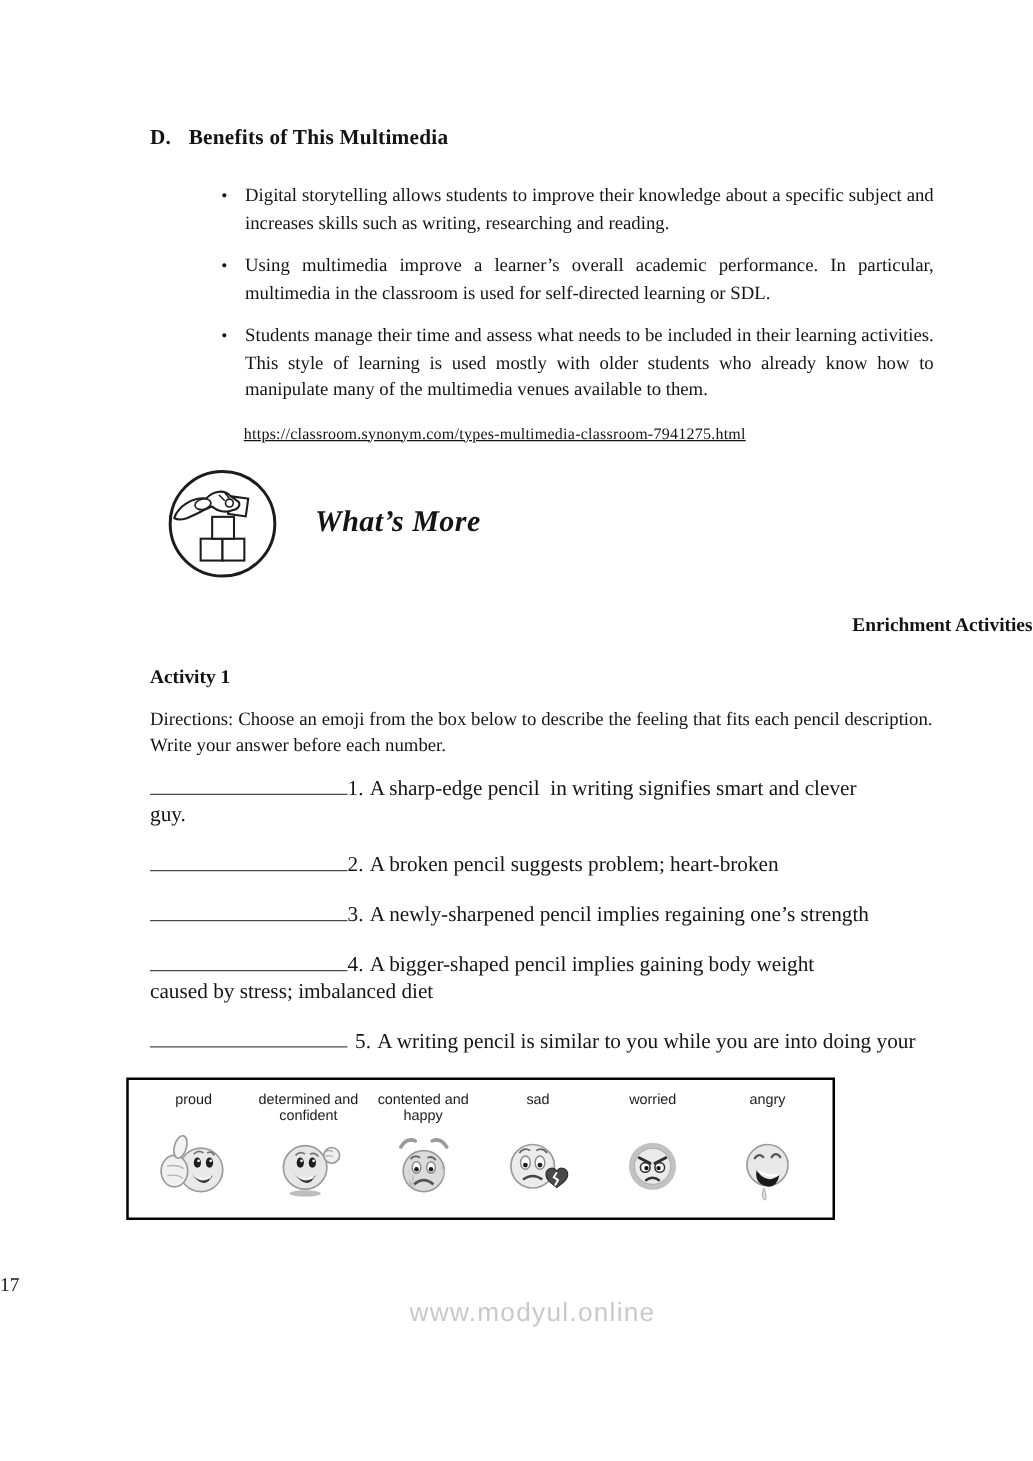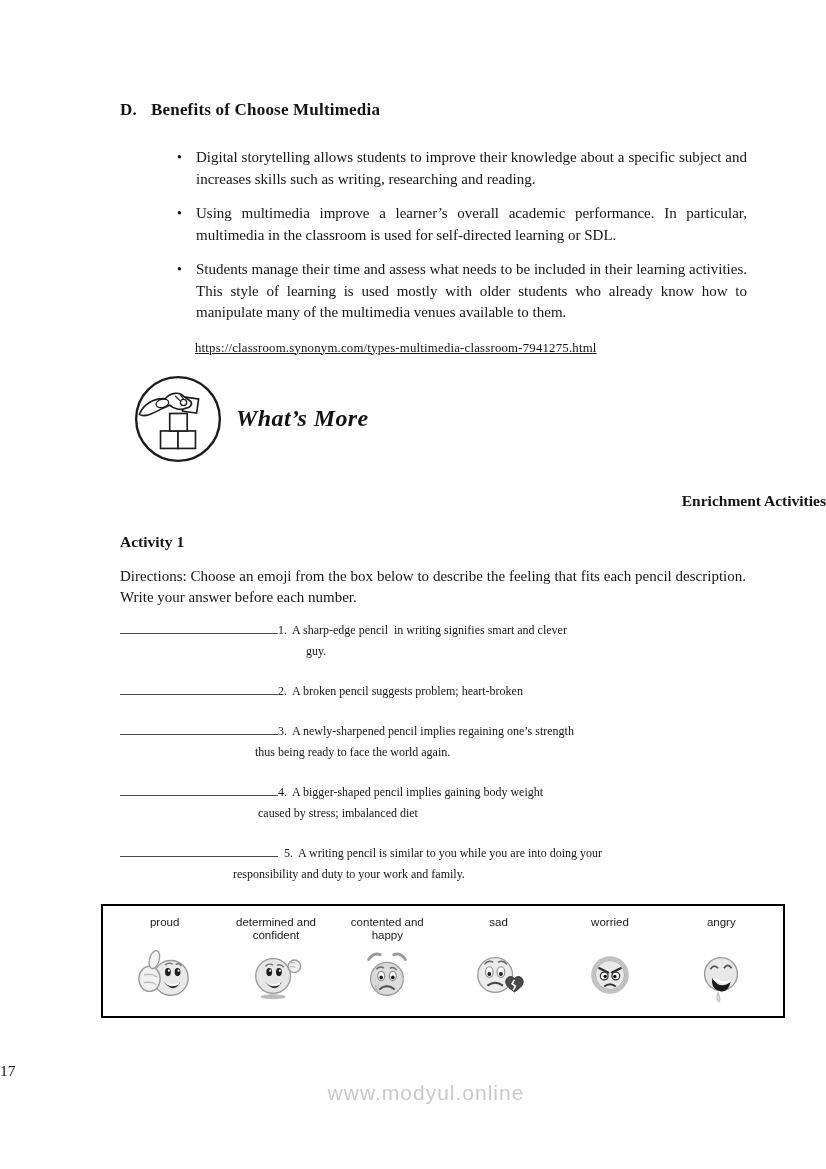--- a/index.html
+++ b/index.html
@@ -21,49 +21,49 @@
   }
   .bullet .dot { position:absolute; left:2px; top:0; font-size:14px; }
   .src-link-row { margin:14px 0 0 195px; }
   .src-link {
     font-size:12.8px; color:#141414; text-decoration:underline; letter-spacing:0.2px;
   }
   
   .whats-more { display:flex; align-items:center; margin:17px 0 0 132px; }
   .wm-icon { width:92px; height:92px; flex:0 0 auto; }
   .wm-title {
-    margin-left:12px; font-size:24px; font-weight:bold; font-style:italic;
+    margin-left:28px; font-size:24px; font-weight:bold; font-style:italic;
     letter-spacing:0.4px;
   }
   
   .enrich-heading { margin:27px 0 0 120px; font-size:15.5px; font-weight:bold;text-align:right; }
   .activity-heading { margin:23px 16px 0 120px; font-size:15.5px; font-weight:bold; }
   .directions {
     margin:15px 80px 0 120px; font-size:15px; font-weight:normal;
     line-height:21px; text-align:justify;
   }
   
   .questions { margin:12px 40px 0 120px; }
-  .q-item { margin-bottom:19px; font-size:12px; line-height:21px; }
+  .q-item { margin-bottom:19px; font-size:17px; line-height:21px; }
   .q-line1 { white-space:pre-wrap; }
   .blank {
     display:inline-block; width:158px; height:13px;
     border-bottom:1.4px solid #4a4a4a; vertical-align:baseline;
   }
   .q-num { margin-right:5px; }
   .q-item:nth-child(5) .q-num { margin-left:6px; }
   .q-line2 { white-space:pre-wrap; }
   .q-line2:empty { display:none; }
-  .q-item:nth-child(1) .q-line2 { margin-left:186px; }
+  .q-item:nth-child(1) .q-line2 { }
   .q-item:nth-child(3) .q-line2 { margin-left:135px; }
-  .q-item:nth-child(4) .q-line2 { margin-left:138px; }
+  .q-item:nth-child(4) .q-line2 { }
   .q-item:nth-child(5) .q-line2 { margin-left:113px; }
   
   .emoji-box {
-    margin:13px 0 0 101px; width:684px; height:114px;
+    margin:13px 0 0 101px; width:567px; height:114px;
     border:2px solid #000; display:flex; align-items:stretch;
     padding:10px 6px 4px 6px;
   }
   .emoji-col { flex:1 1 0; display:flex; flex-direction:column; align-items:center; }
   .emoji-label {
     font-family:"Liberation Sans", sans-serif; font-size:11.5px; color:#1a1a1a;
     text-align:center; width:86px; line-height:13.5px; min-height:28px;
     display:flex; align-items:flex-start; justify-content:center;
   }
   .emoji-art { width:58px; height:58px; margin-top:2px; }
@@ -75,21 +75,21 @@
     color:#c9c9c9; letter-spacing:1px;padding-left:26px;
   }
 </style>
 </head>
 <body>
 
 <div class="page">
 
   <div class="heading">
     <span>D.</span>
-    <span>Benefits of Choose Multimedia</span>
+    <span>Benefits of This Multimedia</span>
   </div>
 
   <div class="bullets">
     <div class="bullet">
       <span class="dot">•</span>
       <span>Digital storytelling allows students to improve their knowledge about a specific subject and increases skills such as writing, researching and reading.</span>
     </div>
     <div class="bullet">
       <span class="dot">•</span>
       <span>Using multimedia improve a learner’s overall academic performance. In particular, multimedia in the classroom is used for self-directed learning or SDL.</span>
@@ -129,29 +129,27 @@
     <div class="q-item">
       <div class="q-line1"><span class="blank"></span><span class="q-num">1.</span><span class="q-text">A sharp-edge pencil  in writing signifies smart and clever</span></div>
       <div class="q-line2">guy.</div>
     </div>
     <div class="q-item">
       <div class="q-line1"><span class="blank"></span><span class="q-num">2.</span><span class="q-text">A broken pencil suggests problem; heart-broken</span></div>
 
     </div>
     <div class="q-item">
       <div class="q-line1"><span class="blank"></span><span class="q-num">3.</span><span class="q-text">A newly-sharpened pencil implies regaining one’s strength</span></div>
-      <div class="q-line2">thus being ready to face the world again.</div>
     </div>
     <div class="q-item">
       <div class="q-line1"><span class="blank"></span><span class="q-num">4.</span><span class="q-text">A bigger-shaped pencil implies gaining body weight</span></div>
       <div class="q-line2">caused by stress; imbalanced diet</div>
     </div>
     <div class="q-item">
       <div class="q-line1"><span class="blank"></span><span class="q-num">5.</span><span class="q-text">A writing pencil is similar to you while you are into doing your</span></div>
-      <div class="q-line2">responsibility and duty to your work and family.</div>
     </div>
   </div>
 
   <div class="emoji-box">
 
     <div class="emoji-col">
       <div class="emoji-label">proud</div>
       <span class="emoji-art">
         <svg viewBox="0 0 60 60" width="58" height="58">
           <circle cx="36" cy="33" r="18" fill="#e9e9e9" stroke="#9b9b9b" stroke-width="1.4"></circle>

